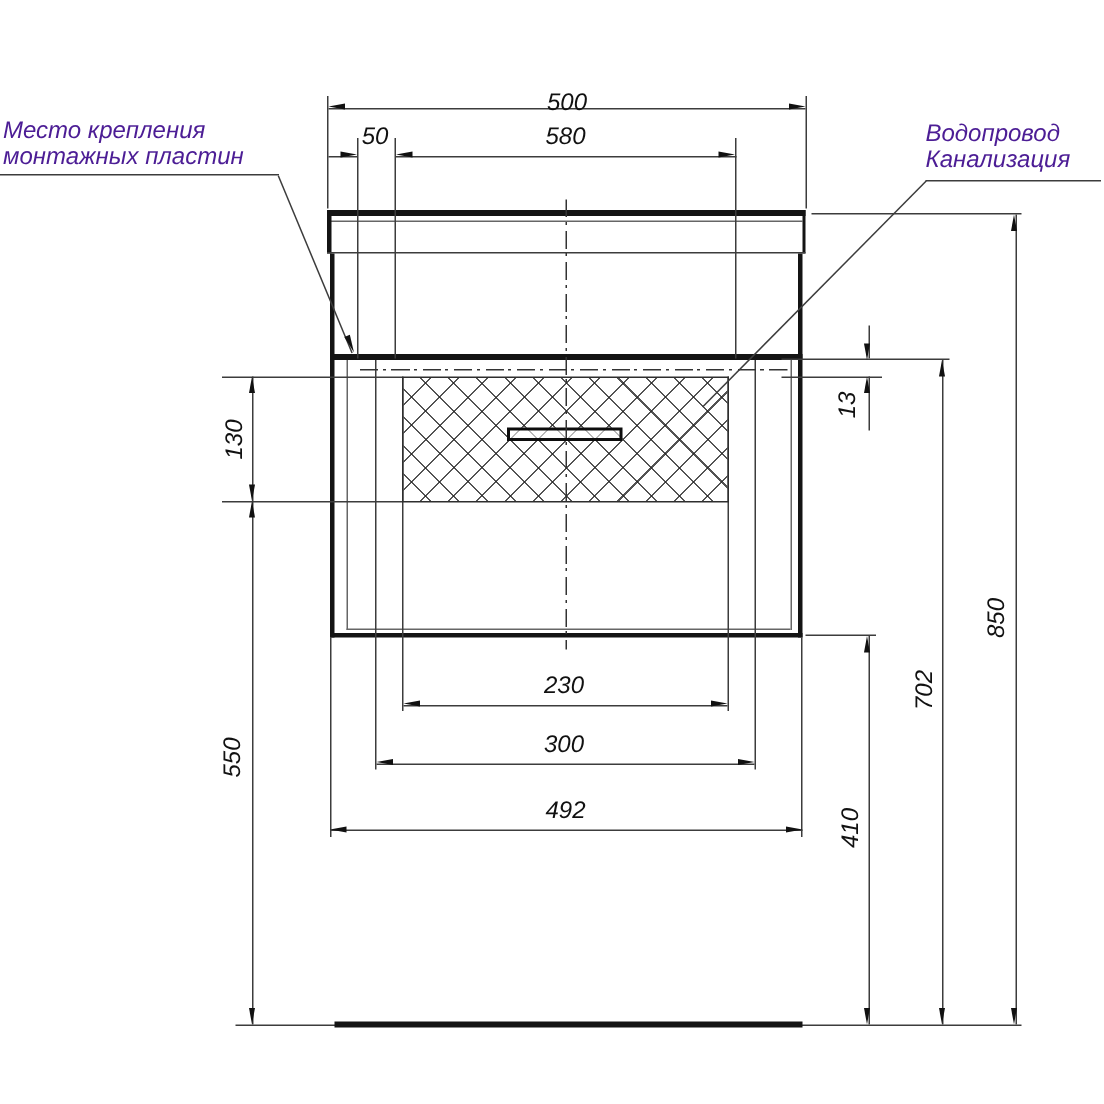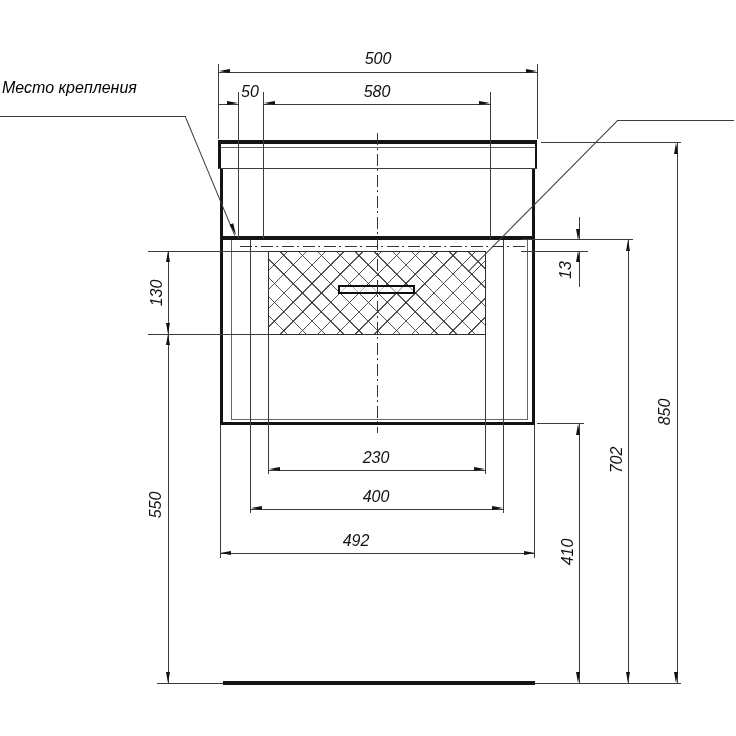--- a/index.html
+++ b/index.html
@@ -5,21 +5,21 @@
   html,body{margin:0;padding:0;background:#fff;}
   #stage{position:relative;width:736px;height:736px;background:#ffffff;overflow:hidden;
          font-family:"Liberation Sans", sans-serif;}
   .ln{position:absolute;background:#3c3c3c;}          
   .lnk{position:absolute;background:#141414;}         
   .lnl{position:absolute;background:#666;}            
   .ar{position:absolute;width:0;height:0;}            
   .dimtext{position:absolute;color:#111;font-style:italic;font-size:16px;line-height:18px;
            text-align:center;white-space:nowrap;}
   .vtext{transform:rotate(-90deg);transform-origin:center;}
-  .label{position:absolute;color:#000000;font-style:italic;font-size:16px;line-height:17px;white-space:nowrap;}
+  .label{position:absolute;color:#4c1d95;font-style:italic;font-size:16px;line-height:17px;white-space:nowrap;}
   .dashdot-h{position:absolute;height:1px;
     background:repeating-linear-gradient(to right,#333 0 12px,transparent 12px 15px,#333 15px 17px,transparent 17px 21px);}
   .dashdot-v{position:absolute;width:1px;
     background:repeating-linear-gradient(to bottom,#333 0 12px,transparent 12px 15px,#333 15px 17px,transparent 17px 21px);}
   .hatch{position:absolute;border:1px solid #2e2e2e;
     background-image:
       repeating-linear-gradient(45deg,transparent 0,transparent 12.3px,rgba(40,40,40,.8) 12.3px,rgba(40,40,40,.8) 13.3px),
       repeating-linear-gradient(135deg,transparent 0,transparent 12.3px,rgba(40,40,40,.8) 12.3px,rgba(40,40,40,.8) 13.3px);}
 </style>
 </head>
@@ -51,49 +51,49 @@
   <div style="position:absolute;left:338px;top:285px;width:73px;height:4.5px;background:rgba(255,255,255,.6);border:2px solid #0d0d0d;z-index:2;"></div>
 
   <div class="dashdot-v" style="left:376.5px;top:133px;height:300px;z-index:3;"></div>
   <div class="dashdot-h" style="left:240px;top:245.5px;width:285px;z-index:3;"></div>
 
   <div class="ln" style="left:218.3px;top:64px;width:1px;height:75px;"></div>
   <div class="ln" style="left:536.7px;top:64px;width:1px;height:75px;"></div>
   <div class="ln" style="left:219px;top:71.5px;width:317.5px;height:1px;"></div>
   <div class="ar" style="left:219px;top:69.4px;border-right:11px solid #111;border-top:2.6px solid transparent;border-bottom:2.6px solid transparent;"></div>
   <div class="ar" style="left:525.5px;top:69.4px;border-left:11px solid #111;border-top:2.6px solid transparent;border-bottom:2.6px solid transparent;"></div>
-  <div class="dimtext" style="left:348px;top:50px;width:60px;">500</div>
+  <div class="dimtext" style="left:348px;top:60px;width:60px;">500</div>
 
   <div class="ln" style="left:237.5px;top:92px;width:1px;height:147px;"></div>
   <div class="ln" style="left:263px;top:92px;width:1px;height:147px;"></div>
   <div class="ln" style="left:490px;top:92px;width:1px;height:147px;"></div>
   <div class="ln" style="left:218.5px;top:103.5px;width:19px;height:1px;"></div>
   <div class="ar" style="left:226.5px;top:101.4px;border-left:11px solid #111;border-top:2.6px solid transparent;border-bottom:2.6px solid transparent;"></div>
   <div class="ln" style="left:263.5px;top:103.5px;width:227px;height:1px;"></div>
   <div class="ar" style="left:263.5px;top:101.4px;border-right:11px solid #111;border-top:2.6px solid transparent;border-bottom:2.6px solid transparent;"></div>
   <div class="ar" style="left:479px;top:101.4px;border-left:11px solid #111;border-top:2.6px solid transparent;border-bottom:2.6px solid transparent;"></div>
   <div class="dimtext" style="left:235px;top:83px;width:30px;">50</div>
   <div class="dimtext" style="left:347px;top:83px;width:60px;">580</div>
 
   <div class="ln" style="left:268.5px;top:469.5px;width:216px;height:1px;"></div>
   <div class="ar" style="left:268.5px;top:467.4px;border-right:11px solid #111;border-top:2.6px solid transparent;border-bottom:2.6px solid transparent;"></div>
   <div class="ar" style="left:473.5px;top:467.4px;border-left:11px solid #111;border-top:2.6px solid transparent;border-bottom:2.6px solid transparent;"></div>
   <div class="dimtext" style="left:346px;top:448.5px;width:60px;">230</div>
 
   <div class="ln" style="left:250.5px;top:508.5px;width:252.5px;height:1px;"></div>
   <div class="ar" style="left:250.5px;top:506.4px;border-right:11px solid #111;border-top:2.6px solid transparent;border-bottom:2.6px solid transparent;"></div>
   <div class="ar" style="left:492px;top:506.4px;border-left:11px solid #111;border-top:2.6px solid transparent;border-bottom:2.6px solid transparent;"></div>
-  <div class="dimtext" style="left:346px;top:487.5px;width:60px;">400</div>
+  <div class="dimtext" style="left:346px;top:487.5px;width:60px;">300</div>
 
   <div class="ln" style="left:219.5px;top:425px;width:1px;height:132.5px;"></div>
   <div class="ln" style="left:534px;top:425px;width:1px;height:132.5px;"></div>
   <div class="ln" style="left:220px;top:553px;width:314.5px;height:1px;"></div>
   <div class="ar" style="left:220px;top:550.9px;border-right:11px solid #111;border-top:2.6px solid transparent;border-bottom:2.6px solid transparent;"></div>
   <div class="ar" style="left:523.5px;top:550.9px;border-left:11px solid #111;border-top:2.6px solid transparent;border-bottom:2.6px solid transparent;"></div>
-  <div class="dimtext" style="left:326px;top:532px;width:60px;">492</div>
+  <div class="dimtext" style="left:347px;top:532px;width:60px;">492</div>
 
   <div class="ln" style="left:148px;top:250.5px;width:120px;height:1px;"></div>
   <div class="ln" style="left:148px;top:333.5px;width:120px;height:1px;"></div>
   <div class="ln" style="left:168px;top:251px;width:1px;height:83px;"></div>
   <div class="ar" style="left:165.9px;top:251px;border-bottom:11px solid #111;border-left:2.6px solid transparent;border-right:2.6px solid transparent;"></div>
   <div class="ar" style="left:165.9px;top:323px;border-top:11px solid #111;border-left:2.6px solid transparent;border-right:2.6px solid transparent;"></div>
   <div class="dimtext vtext" style="left:127px;top:284px;width:60px;">130</div>
 
   <div class="ln" style="left:168px;top:334px;width:1px;height:349px;"></div>
   <div class="ar" style="left:165.9px;top:334px;border-bottom:11px solid #111;border-left:2.6px solid transparent;border-right:2.6px solid transparent;"></div>
@@ -123,21 +123,26 @@
   <div class="ln" style="left:676.5px;top:142.5px;width:1px;height:540.5px;"></div>
   <div class="ar" style="left:674.4px;top:142.5px;border-bottom:11px solid #111;border-left:2.6px solid transparent;border-right:2.6px solid transparent;"></div>
   <div class="ar" style="left:674.4px;top:672px;border-top:11px solid #111;border-left:2.6px solid transparent;border-right:2.6px solid transparent;"></div>
   <div class="dimtext vtext" style="left:635px;top:403px;width:60px;">850</div>
 
   <div class="ln" style="left:157px;top:682.5px;width:524px;height:1px;"></div>
   <div class="lnk" style="left:223px;top:681px;width:312px;height:3.5px;"></div>
 
   <div class="label" style="left:2px;top:79px;">
     <div>Место крепления</div>
+    <div>монтажных пластин</div>
   </div>
   <div class="ln" style="left:0px;top:116px;width:186px;height:1.2px;"></div>
   <div class="ln" style="left:186px;top:116.5px;width:128px;height:1.2px;transform-origin:0 0;transform:rotate(67.4deg);"></div>
   <div class="ar" style="left:223.5px;top:232.9px;border-left:12px solid #111;border-top:2.8px solid transparent;border-bottom:2.8px solid transparent;transform-origin:100% 50%;transform:rotate(67.4deg);"></div>
 
+  <div class="label" style="left:617px;top:81px;">
+    <div>Водопровод</div>
+    <div>Канализация</div>
+  </div>
   <div class="ln" style="left:617px;top:119.5px;width:117px;height:1.2px;"></div>
   <div class="ln" style="left:468px;top:271px;width:212px;height:1.2px;transform-origin:0 0;transform:rotate(-45.3deg);z-index:4;"></div>
 
 </div>
 
 </body></html>

